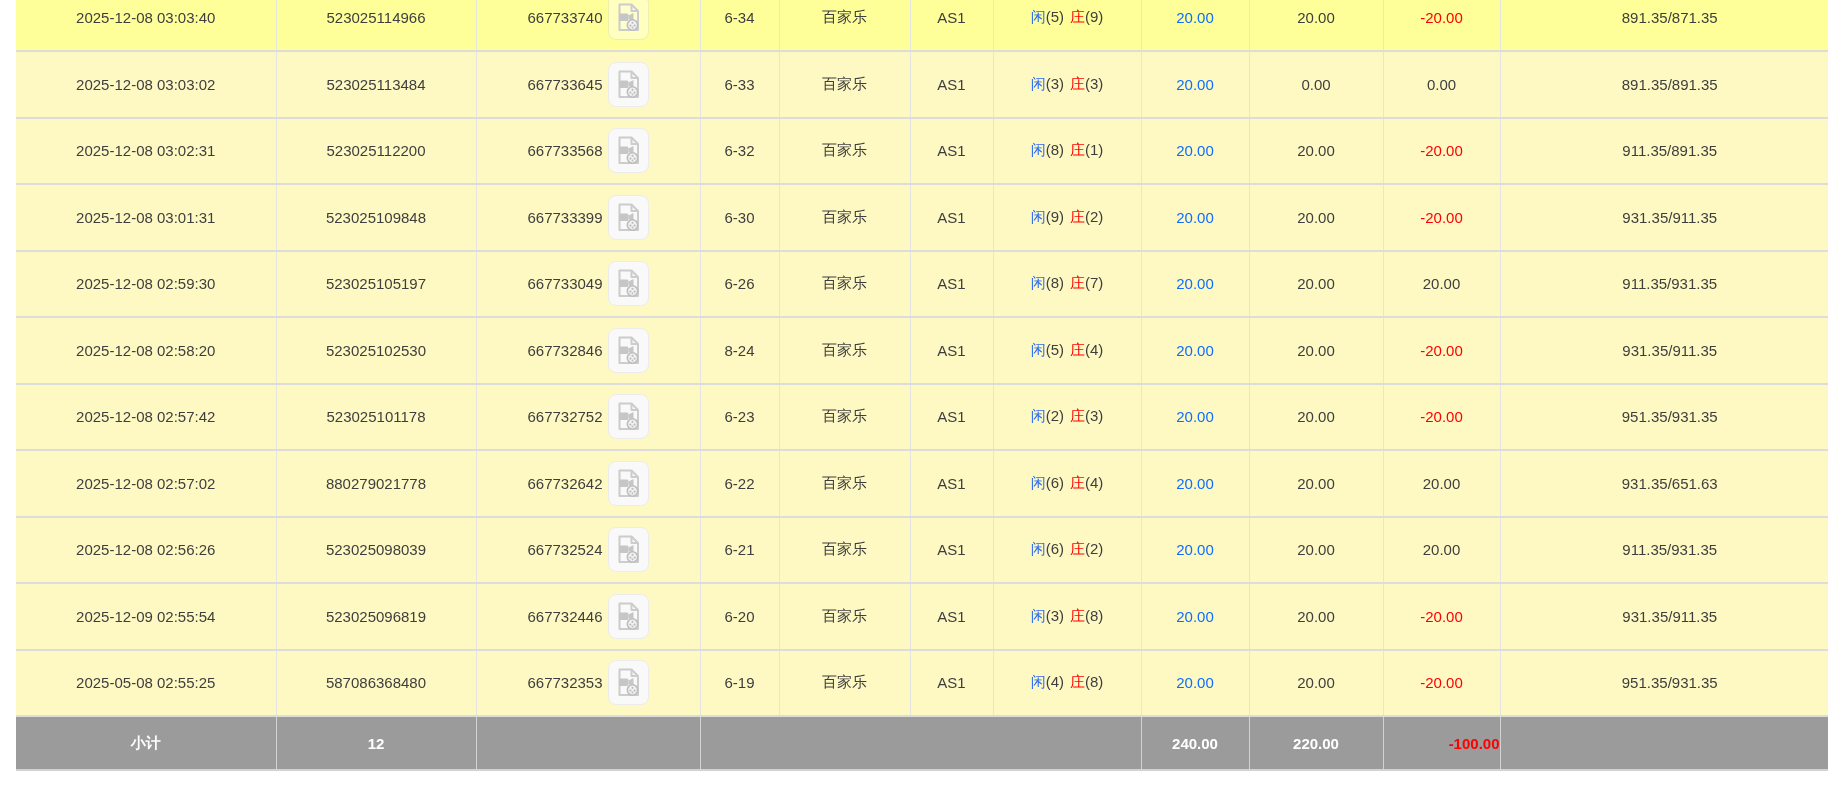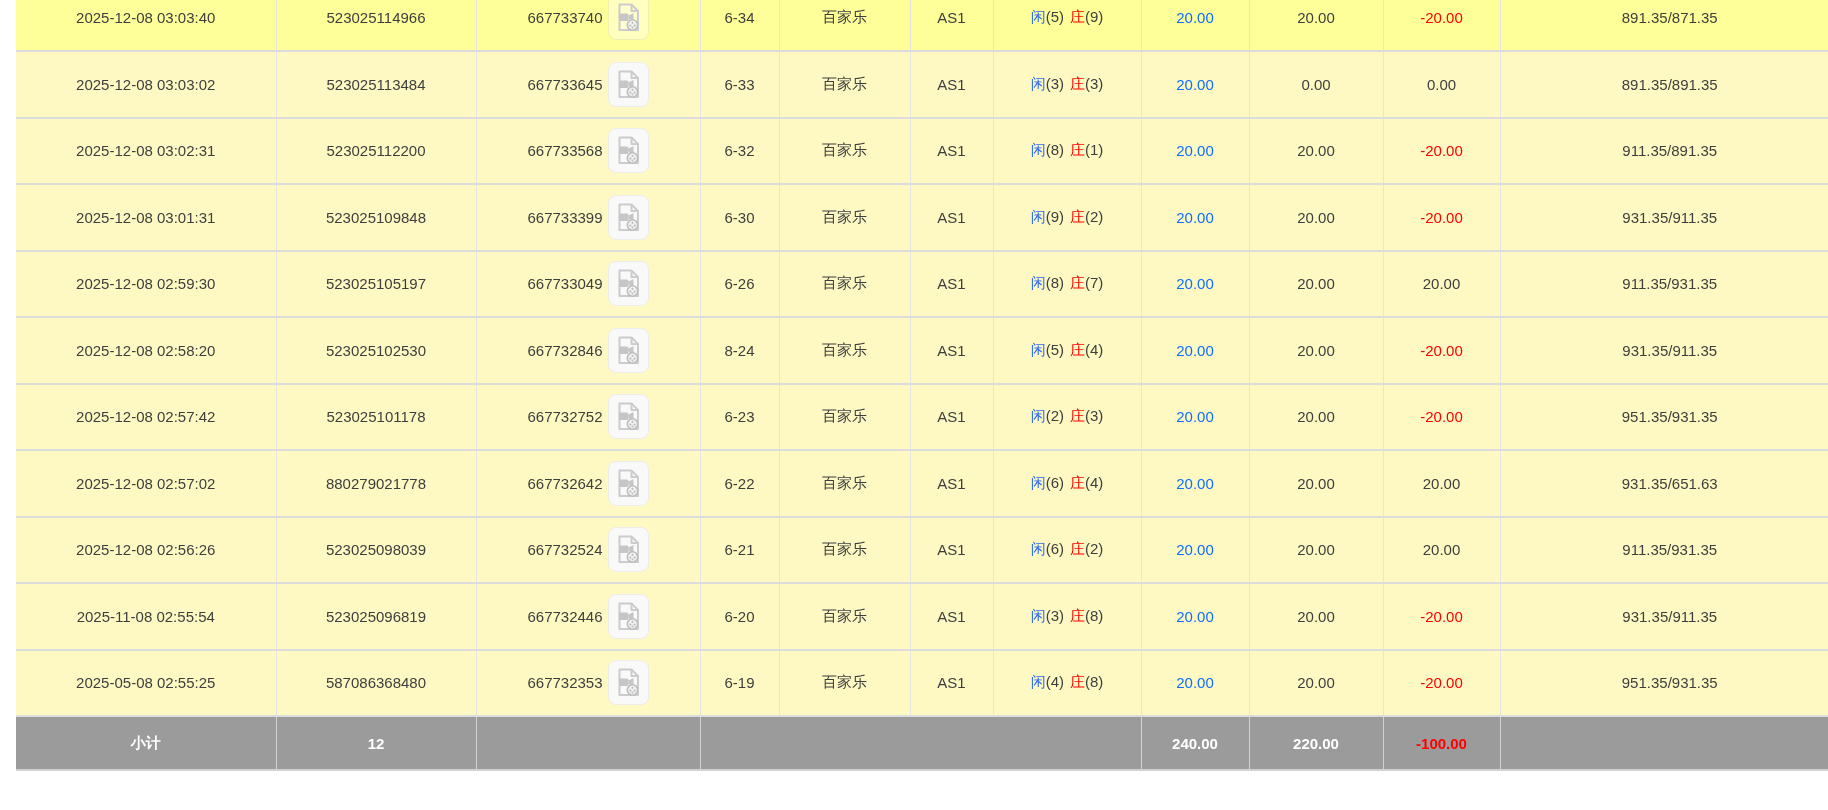--- a/index.html
+++ b/index.html
@@ -24,21 +24,21 @@
   .xian{color:var(--xian-blue);}
   .zhuang{color:var(--red);}
   .pts{color:var(--text);}
   td.bet{color:var(--blue);}
   td.wl{color:var(--text);}
   td.wl.neg{color:var(--red);}
   tr.summary-row{height:54px;background:var(--summary-bg);border-radius:10px;}
   tr.summary-row td{color:#ffffff;font-weight:bold;border-right:1px solid var(--sum-divider);
      border-bottom:2px solid var(--sum-divider);}
   tr.summary-row td:last-child{border-right:none;}
-  tr.summary-row td.wl.neg{color:var(--red);}
+  tr.summary-row td.wl.neg{color:var(--red);text-align:right;}
   .result-gap{display:inline-block;width:6px;}
 </style>
 </head>
 <body>
 
 <div class="clip">
   <table>
     <colgroup>
       <col style="width:260px">
         <col style="width:200px">
@@ -335,21 +335,21 @@
     <td>AS1</td>
     <td>
       <span class="xian">闲</span><span class="pts">(6)</span><span class="result-gap"></span><span class="zhuang">庄</span><span class="pts">(2)</span>
     </td>
     <td class="bet">20.00</td>
     <td>20.00</td>
     <td class="wl">20.00</td>
     <td>911.35/931.35</td>
   </tr>
         <tr class="data-row">
-    <td>2025-11-08 02:55:54</td>
+    <td>2025-12-09 02:55:54</td>
     <td>523025096819</td>
     <td>
       <div class="gno">
         <span>667732446</span>
         <span class="vbtn">
           <svg width="27" height="31" viewBox="0 0 27 31" fill="none">
             <path d="M4.5 2.5 h12 l6.5 6.5 v19 h-18.5 z" stroke="#cccccc" stroke-width="2" stroke-linejoin="round" fill="#fdfdfd" fill-opacity="0.25"></path>
             <path d="M16.5 2.5 v6.5 h6.5" stroke="#cccccc" stroke-width="2" stroke-linejoin="round" fill="none"></path>
             <rect x="4" y="11.5" width="9.5" height="7.5" rx="1.5" fill="#c6c6c6"></rect>
             <path d="M13.5 13.6 l5 -2.6 v8.5 l-5 -2.6 z" fill="#c6c6c6"></path>

